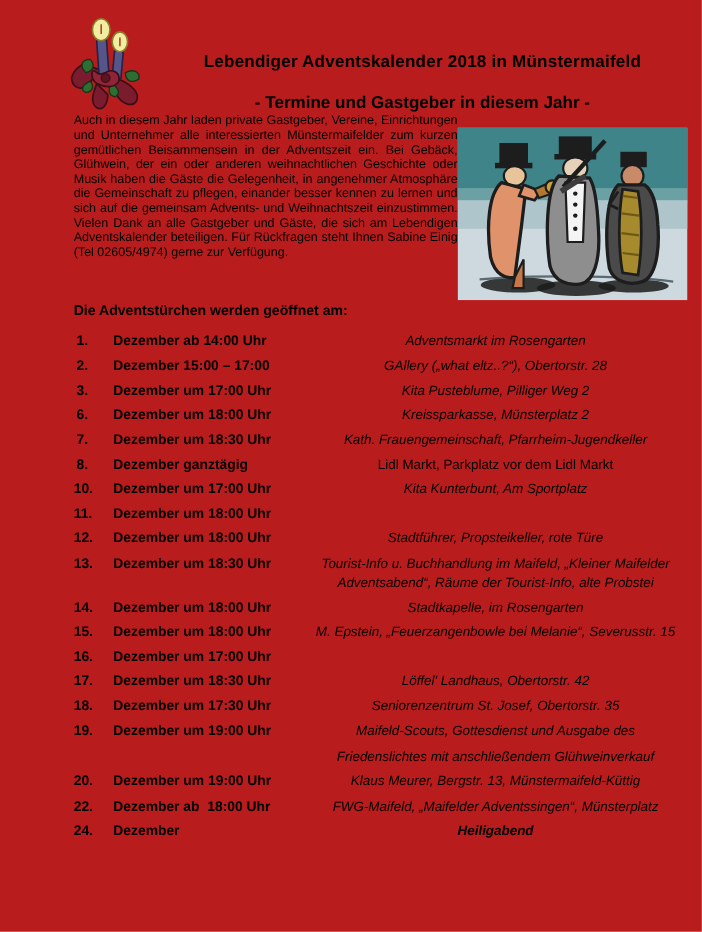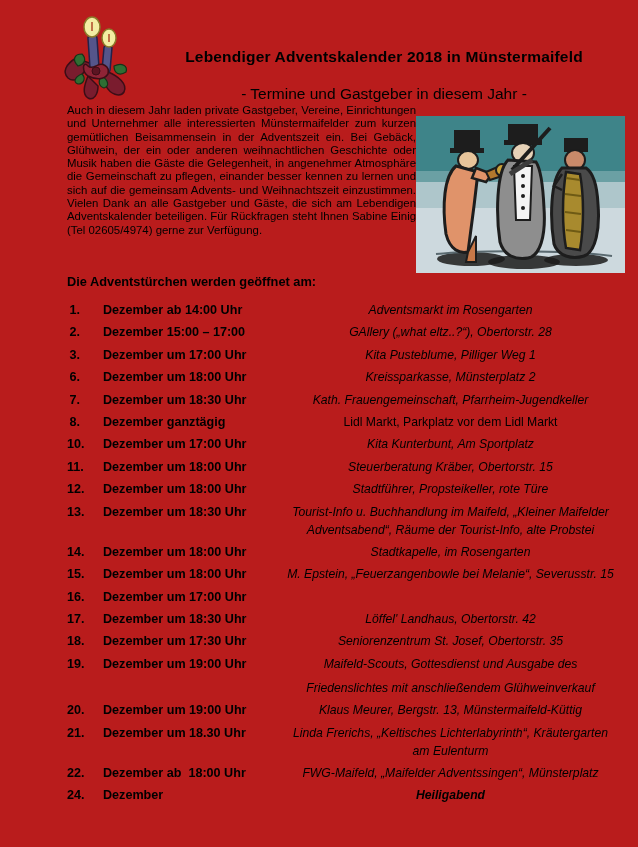--- a/index.html
+++ b/index.html
@@ -6,21 +6,21 @@
   body{width:638px;height:847px;overflow:hidden;
        font-family:"Liberation Sans","DejaVu Sans",sans-serif;color:#000;}
   .page{position:relative;width:638px;height:847px;background:#b91c1c;}
 
   
   .header{position:absolute;top:14px;left:58px;right:14px;height:96px;display:flex;}
   .candles{width:86px;height:94px;flex:0 0 86px;}
   .titles{flex:1;display:flex;flex-direction:column;align-items:center;
           justify-content:flex-start;padding-top:34px;}
   .title{font-size:15.5px;font-weight:bold;letter-spacing:.2px;white-space:nowrap;}
-  .subtitle{font-size:15.5px;font-weight:normal;margin-top:19px;white-space:nowrap;}
+  .subtitle{font-size:15.5px;font-weight:bold;margin-top:19px;white-space:nowrap;}
 
   
   .intro{position:absolute;top:104px;left:67px;right:15px;display:flex;}
   .intro-text{width:349px;flex:0 0 349px;font-size:11.4px;line-height:13.3px;
               text-align:justify;text-justify:inter-word;}
   .intro-art{margin-left:0;width:209px;height:157px;margin-top:12px;flex:0 0 209px;}
 
   
   .schedule-heading{position:absolute;top:274px;left:67px;font-size:12.8px;font-weight:bold;}
   .schedule{position:absolute;top:301px;left:67px;right:10px;}
@@ -128,21 +128,21 @@
       <div class="date">Dezember 15:00 – 17:00</div>
       <div class="desc italic">
           <div class="desc-line">GAllery („what eltz..?“), Obertorstr. 28</div>
         </div>
     </div>
 
     <div class="row">
       <div class="num">3.</div>
       <div class="date">Dezember um 17:00 Uhr</div>
       <div class="desc italic">
-          <div class="desc-line">Kita Pusteblume, Pilliger Weg 1</div>
+          <div class="desc-line">Kita Pusteblume, Pilliger Weg 2</div>
         </div>
     </div>
 
     <div class="row">
       <div class="num">6.</div>
       <div class="date">Dezember um 18:00 Uhr</div>
       <div class="desc italic">
           <div class="desc-line">Kreissparkasse, Münsterplatz 2</div>
         </div>
     </div>
@@ -167,23 +167,20 @@
       <div class="num">10.</div>
       <div class="date">Dezember um 17:00 Uhr</div>
       <div class="desc italic">
           <div class="desc-line">Kita Kunterbunt, Am Sportplatz</div>
         </div>
     </div>
 
     <div class="row">
       <div class="num">11.</div>
       <div class="date">Dezember um 18:00 Uhr</div>
-      <div class="desc italic">
-          <div class="desc-line">Steuerberatung Kräber, Obertorstr. 15</div>
-        </div>
     </div>
 
     <div class="row">
       <div class="num">12.</div>
       <div class="date">Dezember um 18:00 Uhr</div>
       <div class="desc italic">
           <div class="desc-line">Stadtführer, Propsteikeller, rote Türe</div>
         </div>
     </div>
 
@@ -245,28 +242,20 @@
     </div>
 
     <div class="row">
       <div class="num">20.</div>
       <div class="date">Dezember um 19:00 Uhr</div>
       <div class="desc italic">
           <div class="desc-line">Klaus Meurer, Bergstr. 13, Münstermaifeld-Küttig</div>
         </div>
     </div>
 
-    <div class="row">
-      <div class="num">21.</div>
-      <div class="date">Dezember um 18.30 Uhr</div>
-      <div class="desc italic">
-          <div class="desc-line">Linda Frerichs, „Keltisches Lichterlabyrinth“, Kräutergarten</div>
-          <div class="desc-line">am Eulenturm</div>
-        </div>
-    </div>
 
     <div class="row">
       <div class="num">22.</div>
       <div class="date">Dezember ab  18:00 Uhr</div>
       <div class="desc italic">
           <div class="desc-line">FWG-Maifeld, „Maifelder Adventssingen“, Münsterplatz</div>
         </div>
     </div>
 
     <div class="row">

